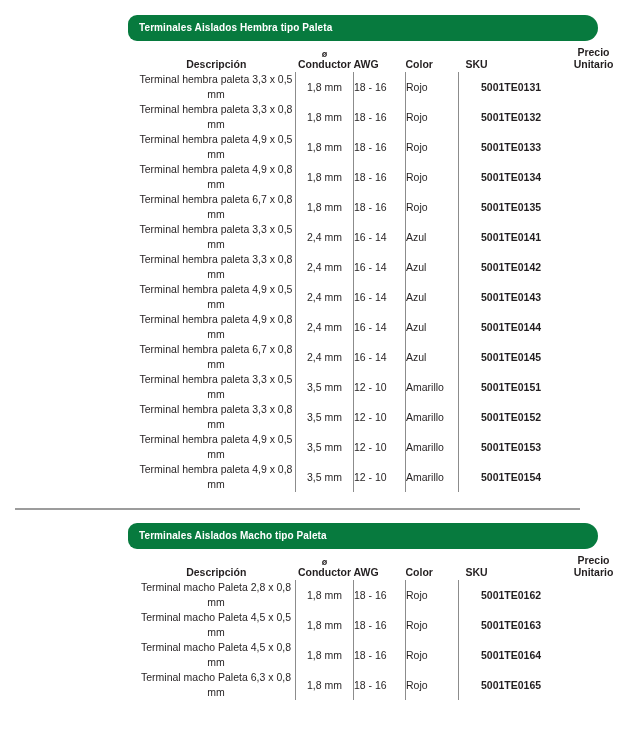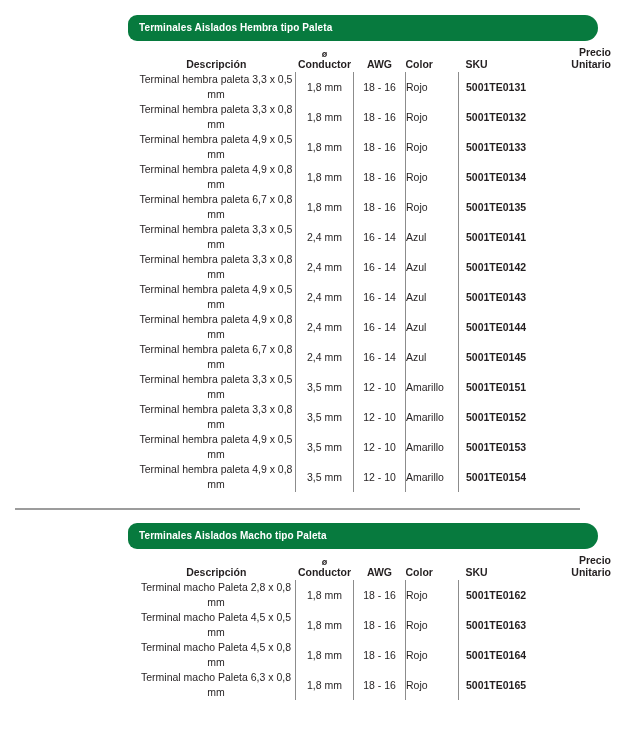--- a/index.html
+++ b/index.html
@@ -22,26 +22,26 @@
     margin-left:137px;margin-top:4px;
   }
   table.prod th,table.prod td{padding:0;font-size:10.5px;}
   table.prod th{
     font-weight:bold;vertical-align:bottom;height:25px;
     padding-bottom:2px;line-height:12px;
   }
   .sup{font-size:9px;line-height:8px;text-align:center;font-weight:bold;}
   .col0{width:158px;text-align:center;}
   .col1{width:57px;text-align:center;}
-  .col2{width:51px;text-align:center;}
+  .col2{width:51px;text-align:left;}
   .col3{width:52px;text-align:left;}
   .col4{width:80px;text-align:left;}
-  .col5{width:65px;text-align:right;}
+  .col5{width:65px;text-align:center;}
   table.prod td{height:15px;line-height:15px;vertical-align:middle;}
-  table.prod td.col4{font-weight:bold;padding-left:7px;}
+  table.prod td.col4{font-weight:bold;padding-left:22px;}
   table.prod th.col4{padding-left:7px;}
   table.prod td.sep{border-right:1px solid #8c8c8c;}
   .divider{height:2px;margin-left:15px;width:565px;}
   .divider.d1{background:#9c9c9c;margin-top:16px;}
 </style>
 </head>
 <body>
 
 <div class="page">
 

